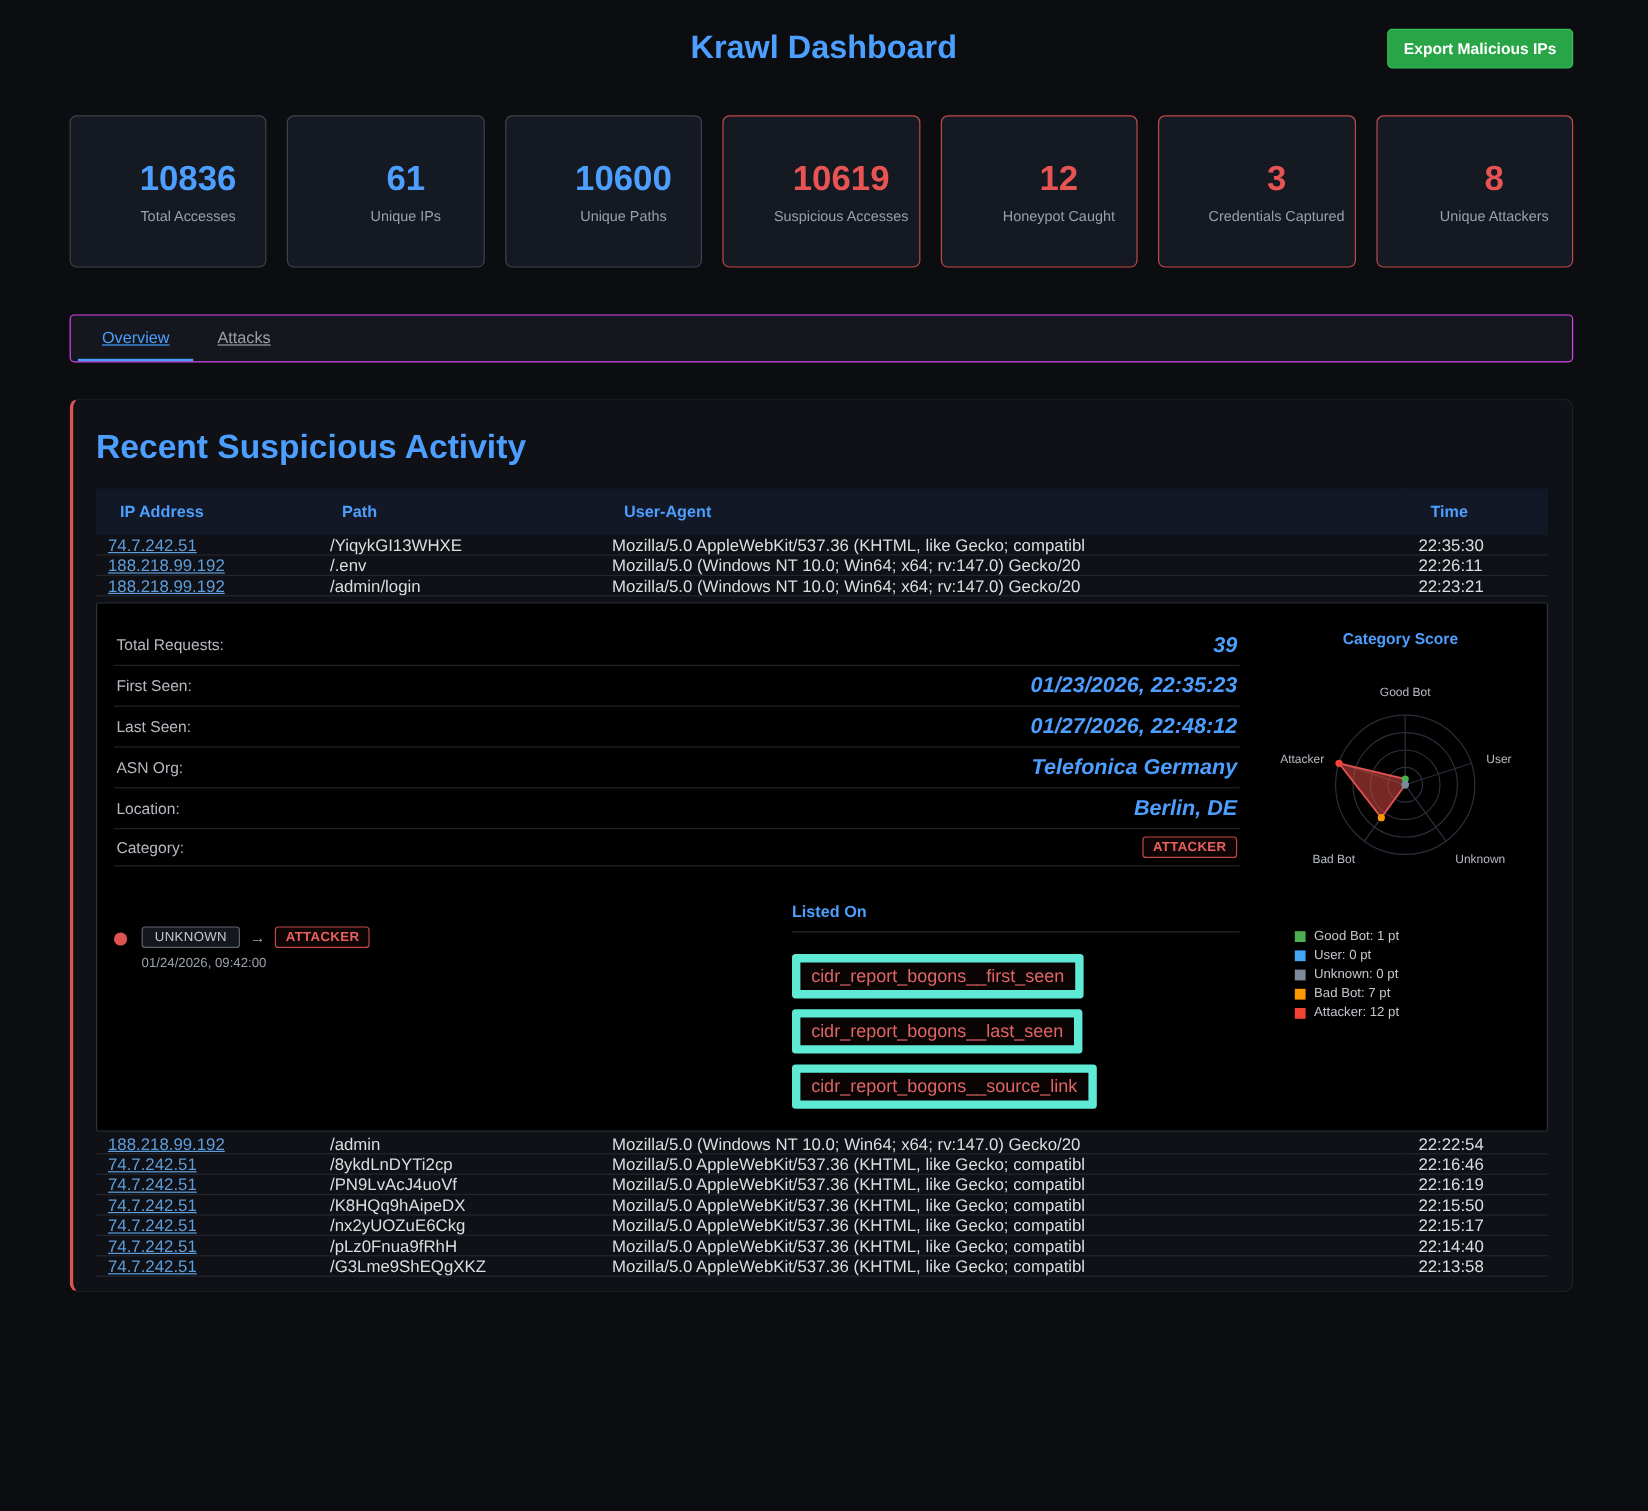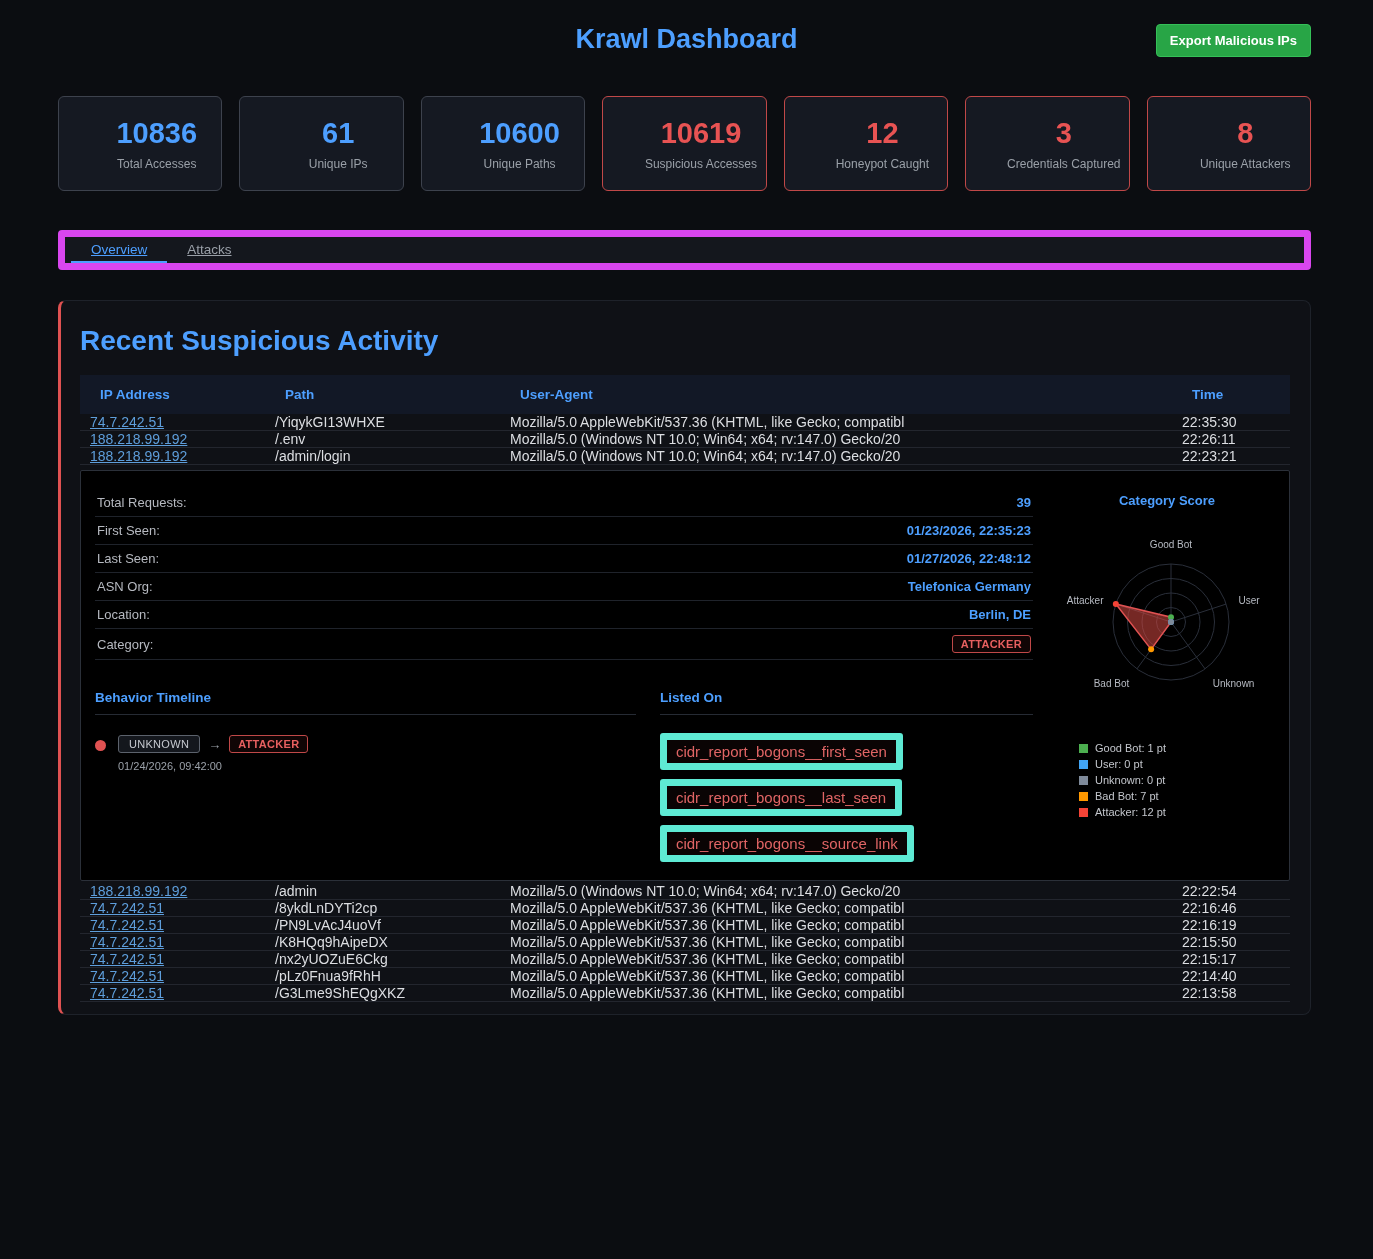--- a/index.html
+++ b/index.html
@@ -24,32 +24,32 @@
   .app-title{text-align:center;color:var(--accent);font-size:27px;font-weight:bold;}
   .export-btn{
     position:absolute;top:24px;right:62px;background:var(--success);
     color:#fff;border:1px solid #35c058;border-radius:4px;
     font-size:13px;font-weight:bold;padding:8px 13px;cursor:pointer;
     font-family:"Liberation Sans", sans-serif;
   }
   
   .stats-row{display:flex;gap:17px;margin:24px 62px 0 58px;}
   .stat-card{
-    flex:1;height:95px;background:var(--card);border:1px solid #3d424d;
+    flex:1;height:127px;background:var(--card);border:1px solid #3d424d;
     border-radius:6px;display:flex;flex-direction:column;align-items:center;
     justify-content:center;text-align:center;padding-left:33px;
   }
   .stat-card.alert{border-color:#c04848;}
   .stat-value{font-size:29px;font-weight:bold;color:var(--accent);margin-bottom:7px;}
   .stat-card.alert .stat-value{color:#e85353;}
   .stat-label{font-size:12px;color:var(--muted);}
   
   .tabs-bar{
     margin:39px 62px 0 58px;background:#14171d;border-radius:4px;height:40px;
-    display:flex;align-items:stretch;padding:0 6px;border:7px solid #d946ef;
+    display:flex;align-items:stretch;padding:0 6px;border:1px solid #d946ef;
   }
   .tab{
     display:flex;align-items:center;padding:0 20px;font-size:13.5px;
     color:var(--muted);text-decoration:underline;cursor:pointer;
     border-bottom:2px solid transparent;
   }
   .tab.active{color:var(--accent);border-bottom-color:var(--accent);}
   
   .main-panel{
     margin:30px 62px 14px 58px;background:var(--panel);
@@ -72,21 +72,21 @@
   .detail-box{
     border:1px solid #2b3039;background:#000000;margin:5px 0 2px;
     padding:18px 14px;display:flex;gap:26px;border-radius:2px;
   }
   .detail-left{flex:1;min-width:0;}
   .field-row{
     display:flex;justify-content:space-between;align-items:center;
     padding:6px 2px;border-bottom:1px solid #1f232b;font-size:13px;min-height:26px;
   }
   .field-label{color:#b6b9c0;}
-  .field-value{color:var(--accent);font-weight:bold;font-size:13px;}
+  .field-value{color:var(--accent);font-weight:bold;font-size:18px;font-style:italic;}
   .badge-attacker{
     color:#e86060;border:1px solid #c04848;background:rgba(200,70,70,0.08);
     font-size:11px;font-weight:bold;padding:2px 8px;border-radius:3px;letter-spacing:.3px;
   }
   .sections{display:flex;gap:24px;margin-top:30px;}
   .section-bt{flex:1.45;min-width:0;}
   .section-lo{flex:1;min-width:0;}
   .section-heading{
     color:var(--accent);font-size:13.5px;font-weight:bold;
     padding-bottom:9px;border-bottom:1px solid #262b34;
@@ -219,21 +219,20 @@
         <span class="field-label">Location:</span>
         <span class="field-value">Berlin, DE</span>
       </div>
       <div class="field-row">
         <span class="field-label">Category:</span>
         <span class="badge-attacker">ATTACKER</span>
       </div>
 
       <div class="sections">
         <div class="section-bt">
-          <div class="section-heading">Behavior Timeline</div>
           <div class="timeline-entry">
             <span class="tl-dot"></span>
             <div>
               <div class="tl-badges">
                 <span class="badge-unknown">UNKNOWN</span>
                 <span class="tl-arrow">→</span>
                 <span class="badge-attacker">ATTACKER</span>
               </div>
               <div class="tl-time">01/24/2026, 09:42:00</div>
             </div>

